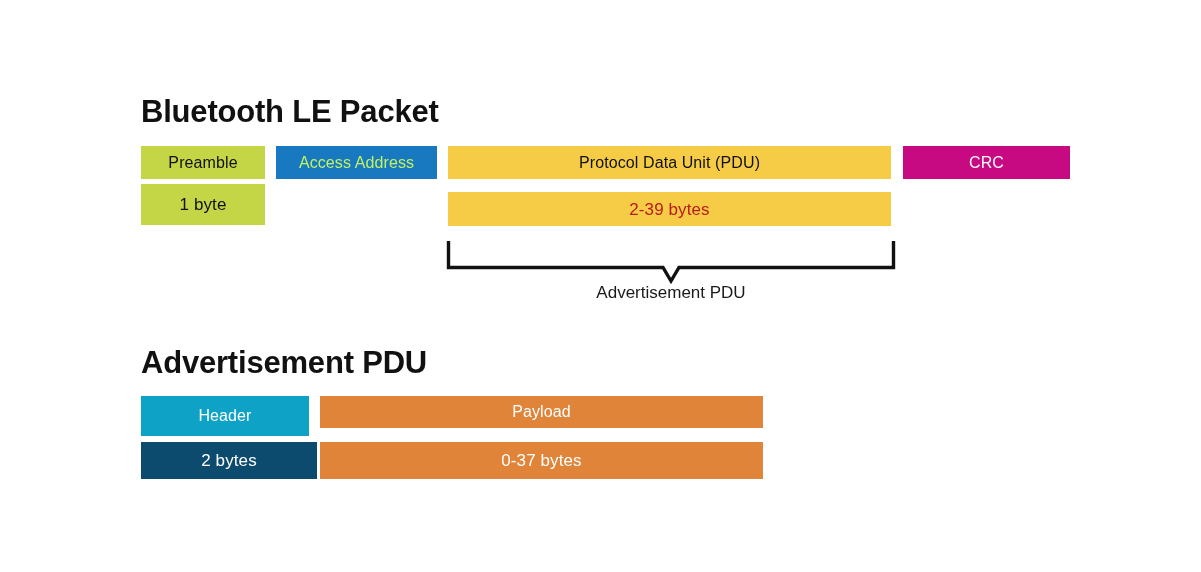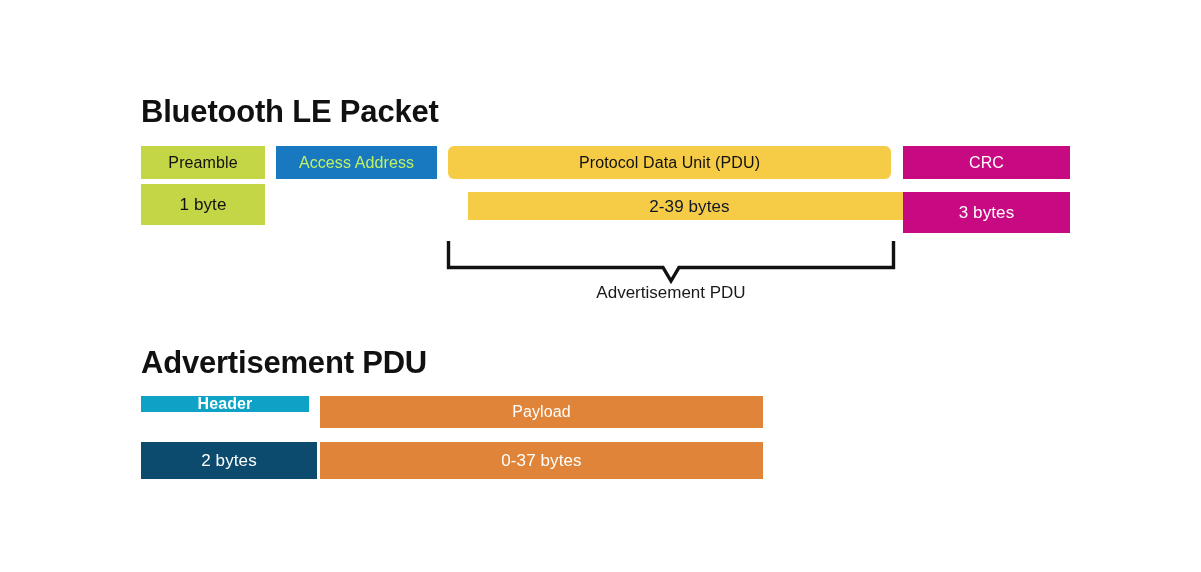--- a/index.html
+++ b/index.html
@@ -76,42 +76,41 @@
 <body style="background: rgb(255, 255, 255);">
 
 <div id="canvas" style="background: rgb(255, 255, 255);">
 
   <div class="section-title" id="title-packet">Bluetooth LE Packet</div>
 
   <div class="field-block" id="blk-preamble-name" style="left: 141px; top: 146px; width: 124px; height: 33px; background-color: rgb(196, 214, 70); color: rgb(17, 17, 17);">Preamble</div>
 
   <div class="field-block" id="blk-access-name" style="left: 276px; top: 146px; width: 161px; height: 33px; background-color: rgb(24, 120, 192); color: #bef264;">Access Address</div>
 
-  <div class="field-block" id="blk-pdu-name" style="left: 448px; top: 146px; width: 443px; height: 33px; background-color: rgb(246, 204, 70); color: rgb(17, 17, 17); border-radius: 6px;">Protocol Data Unit (PDU)</div>
+  <div class="field-block" id="blk-pdu-name" style="left: 448px; top: 146px; width: 443px; height: 33px; background-color: rgb(246, 204, 70); color: rgb(17, 17, 17);">Protocol Data Unit (PDU)</div>
 
   <div class="field-block" id="blk-crc-name" style="left: 903px; top: 146px; width: 167px; height: 33px; background-color: rgb(200, 10, 130); color: rgb(255, 255, 255);">CRC</div>
 
   <div class="field-block sz" id="blk-preamble-size" style="left: 141px; top: 184px; width: 124px; height: 41px; background-color: rgb(196, 214, 70); color: rgb(17, 17, 17);">1 byte</div>
 
 
-  <div class="field-block sz" id="blk-pdu-size" style="left: 448px; top: 192px; width: 443px; height: 28px; background-color: rgb(246, 204, 70); color: #0f172a; margin-left: 20px;">2-39 bytes</div>
+  <div class="field-block sz" id="blk-pdu-size" style="left: 448px; top: 192px; width: 443px; height: 34px; background-color: rgb(246, 204, 70); color: #b91c1c;">2-39 bytes</div>
 
-  <div class="field-block sz" id="blk-crc-size" style="left: 903px; top: 192px; width: 167px; height: 41px; background-color: rgb(200, 10, 130); color: rgb(255, 255, 255);">3 bytes</div>
 
   <div id="adv-bracket">
     <svg width="456" height="50" viewBox="0 0 456 50" xmlns="http://www.w3.org/2000/svg">
       <path id="bracket-path" d="M 5.5 5 L 5.5 31.5 L 220 31.5 L 228 45 L 236 31.5 L 450.5 31.5 L 450.5 5" fill="none" stroke="#111111" stroke-width="3.4" stroke-linejoin="miter" stroke-linecap="butt"></path>
     </svg>
   </div>
 
   <div id="bracket-label">Advertisement PDU</div>
 
   <div class="section-title" id="title-advpdu">Advertisement PDU</div>
 
-  <div class="field-block" id="blk-header-name" style="left: 141px; top: 396px; width: 168px; height: 16px; background-color: rgb(14, 162, 198); color: rgb(255, 255, 255); font-weight: bold;">Header</div>
+  <div class="field-block" id="blk-header-name" style="left: 141px; top: 396px; width: 168px; height: 40px; background-color: rgb(14, 162, 198); color: rgb(255, 255, 255);">Header</div>
 
   <div class="field-block" id="blk-payload-name" style="left: 320px; top: 396px; width: 443px; height: 32px; background-color: rgb(223, 132, 56); color: rgb(255, 255, 255);">Payload</div>
 
   <div class="field-block sz" id="blk-header-size" style="left: 141px; top: 442px; width: 176px; height: 37px; background-color: #0c4a6e; color: rgb(255, 255, 255);">2 bytes</div>
 
   <div class="field-block sz" id="blk-payload-size" style="left: 320px; top: 442px; width: 443px; height: 37px; background-color: rgb(223, 132, 56); color: rgb(255, 255, 255);">0-37 bytes</div>
 
 </div>
 
 </body></html>

